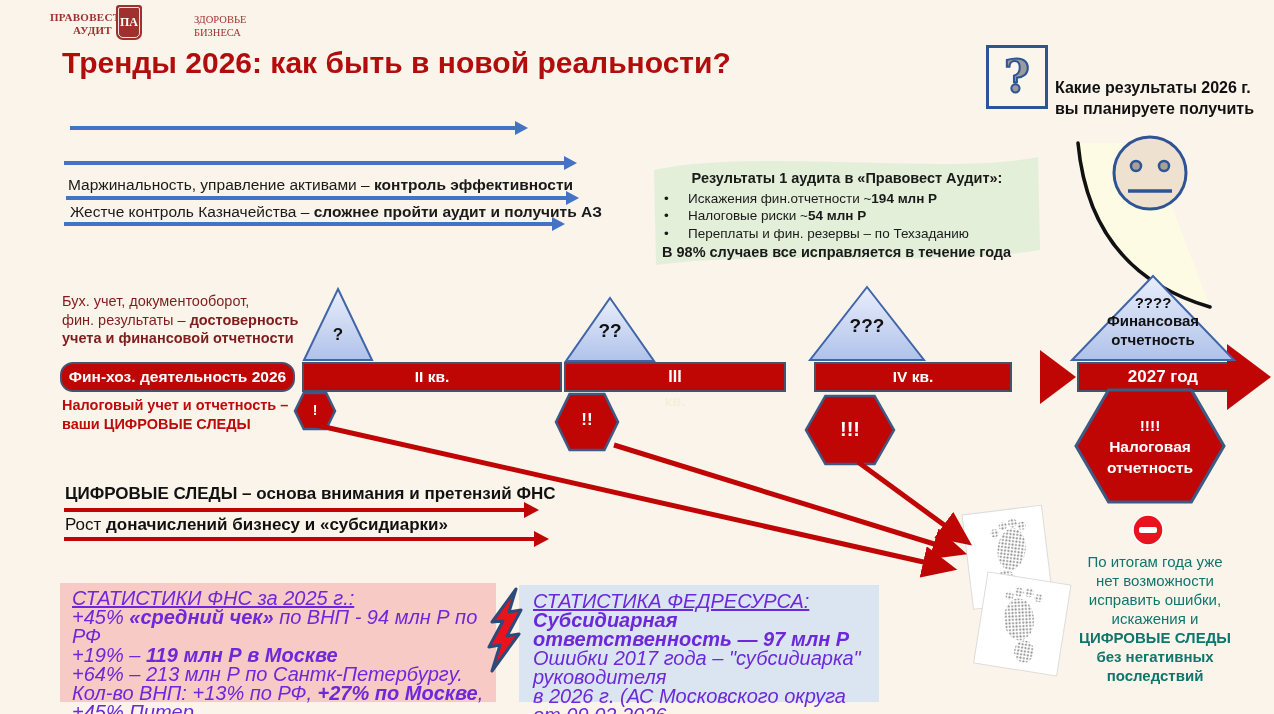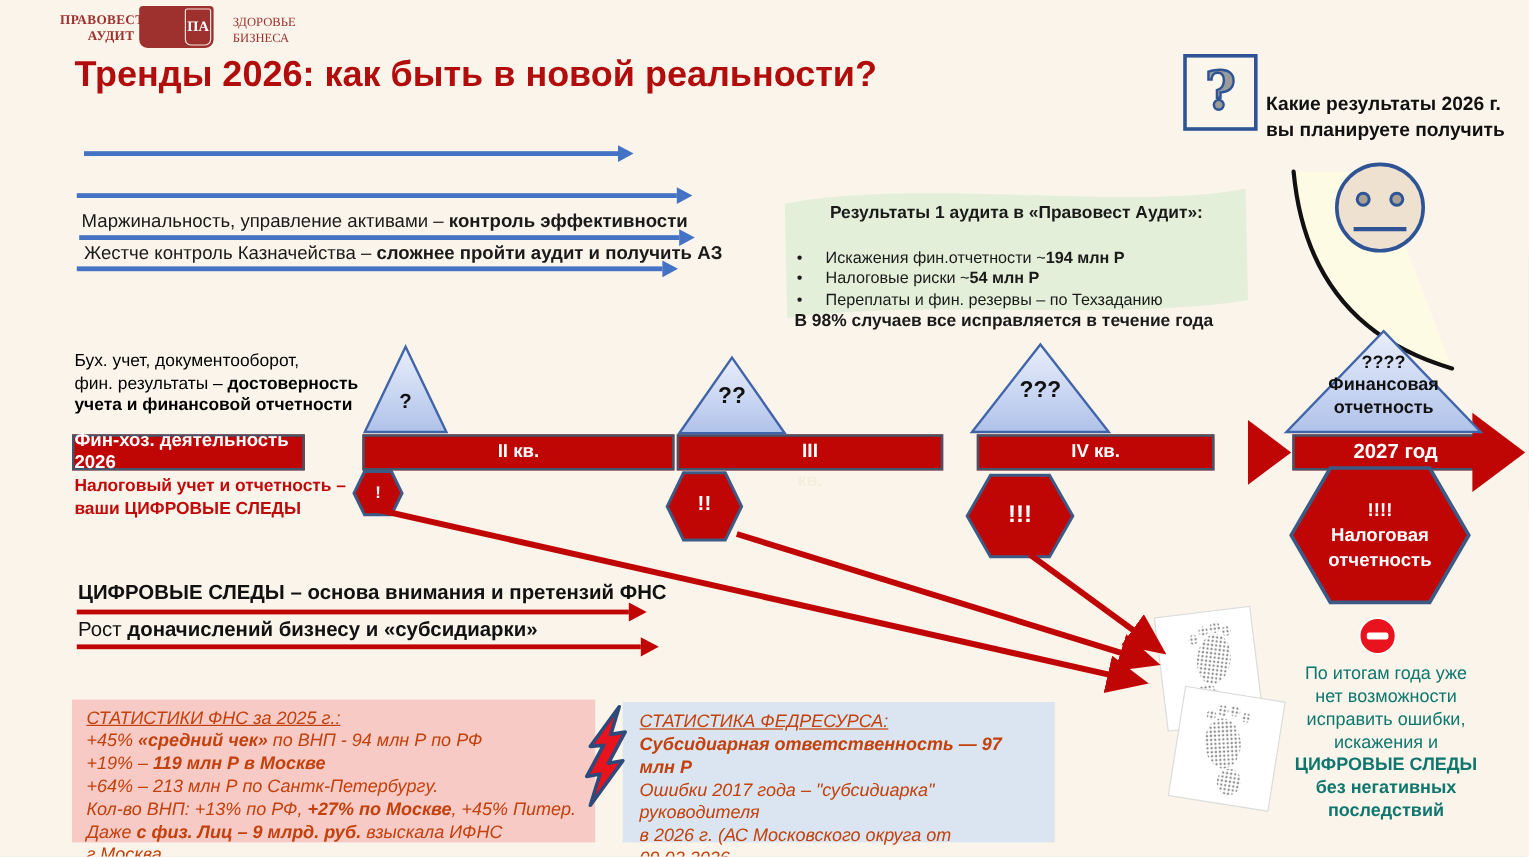--- a/index.html
+++ b/index.html
@@ -5,21 +5,21 @@
   html,body{margin:0;padding:0;background:#e8e8e8;}
   #canvas{position:relative;width:1274px;height:714px;background:#faf4ea;overflow:hidden;
           font-family:"Liberation Sans",sans-serif;color:#1a1a1a;}
   .abs{position:absolute;}
   .b{font-weight:bold;}
   .u{text-decoration:underline;}
   
   .logo-left{left:50px;top:11px;width:62px;text-align:right;font-family:"Liberation Serif",serif;
              font-weight:bold;font-size:11px;line-height:1.2;color:#9e312e;letter-spacing:.3px;}
   .logo-emblem{left:116px;top:5px;width:26px;height:35px;background:#9e312e;border-radius:3px 3px 7px 7px;
-               display:flex;align-items:center;justify-content:center;padding-left:36px;}
+               display:flex;align-items:center;justify-content:center;}
   .logo-emblem-inner{border:1px solid #f3e3e2;border-radius:2px 2px 5px 5px;width:20px;height:29px;
                display:flex;align-items:center;justify-content:center;color:#fff;
                font-family:"Liberation Serif",serif;font-weight:bold;font-size:12px;}
   .logo-right{left:146px;top:13px;font-family:"Liberation Serif",serif;font-weight:normal;
               font-size:10.5px;line-height:1.25;color:#9e312e;margin-left:48px;}
   .page-title{left:62px;top:46px;font-size:30px;font-weight:bold;color:#b20d0d;}
   
   .trend{font-size:15.5px;color:#1a1a1a;white-space:nowrap;}
   .trend-arrow{height:4px;background:#4472c4;}
   .trend-arrow::after{content:"";position:absolute;right:-13px;top:-5px;border-left:13px solid #4472c4;
@@ -28,40 +28,40 @@
   .red-arrow::after{content:"";position:absolute;right:-15px;top:-6px;border-left:15px solid #c00505;
              border-top:8px solid transparent;border-bottom:8px solid transparent;}
   
   .q-box{left:986px;top:45px;width:56px;height:58px;border:3px solid #2e5496;background:#fbf6ec;
          display:flex;align-items:center;justify-content:center;}
   .q-glyph{font-size:44px;font-weight:bold;color:#9b9b9b;-webkit-text-stroke:2px #2e5496;
            font-family:"DejaVu Serif",serif;line-height:1;}
   .q-text{left:1055px;top:78px;font-size:16px;font-weight:bold;line-height:1.3;color:#111;}
   
   .green-text{left:662px;top:169px;width:370px;font-size:13.5px;line-height:1.3;color:#1a1a1a;}
-  .green-title{text-align:center;font-weight:bold;font-size:14.5px;margin-bottom:18px;}
+  .green-title{text-align:center;font-weight:bold;font-size:14.5px;margin-bottom:2px;}
   .green-row{display:flex;}
   .green-row .dot{width:24px;padding-left:2px;}
   .green-footer{font-weight:bold;font-size:14.5px;margin-top:1px;}
   
   .seg{top:362px;height:30px;box-sizing:border-box;border:2px solid #44546a;background:#c00505;
        color:#fff;font-weight:bold;display:flex;align-items:center;justify-content:center;z-index:1;}
   .seg-head{width:0;height:0;z-index:1;}
   .kv-sub{color:#f6eedd;font-weight:bold;font-size:15px;text-align:center;z-index:0;}
   
   .lbl{z-index:3;text-align:center;}
   .tri-lbl{font-weight:bold;color:#111;}
   .oct-lbl{font-weight:bold;color:#fff;}
   
-  .acc-label{left:62px;top:292px;width:250px;font-size:14.5px;line-height:1.28;color:#000000;}
+  .acc-label{left:62px;top:292px;width:250px;font-size:14.5px;line-height:1.28;color:#7f1d1d;}
   .tax-label{left:62px;top:396px;font-size:14.5px;line-height:1.3;font-weight:bold;color:#bf0b0b;}
   
   .digital{font-size:17px;color:#111;white-space:nowrap;}
   
-  .panel{z-index:1;box-sizing:border-box;font-size:15px;font-style:italic;line-height:19px;color:#c2410c;}
+  .panel{z-index:1;box-sizing:border-box;font-size:20px;font-style:italic;line-height:19px;color:#6d28d9;}
   .panel-pink{left:60px;top:583px;width:436px;height:119px;background:#f7cac5;padding:6px 12px;}
   .panel-blue{left:519px;top:585px;width:360px;height:117px;background:#dbe5f1;padding:7px 14px;}
   
   .year-end{left:1066px;top:552px;width:178px;text-align:center;font-size:15px;line-height:19px;color:#0f766e;}
   svg.layer{position:absolute;left:0;top:0;z-index:2;pointer-events:none;}
 </style>
 </head>
 <body>
 
 <div id="canvas">
@@ -95,21 +95,21 @@
   <div class="abs trend-arrow" style="left:64px;top:222px;width:488px;"></div>
 
   <div class="abs q-box">
     <span class="q-glyph">?</span>
   </div>
   <div class="abs q-text">
     <div>Какие результаты 2026 г.</div>
     <div>вы планируете получить</div>
   </div>
 
-  <div class="abs seg" style="left:60px;width:194px;font-size:15.5px;">Фин-хоз. деятельность 2026</div>
+  <div class="abs seg" style="left:60px;width:235px;font-size:15.5px;border-radius:13px;">Фин-хоз. деятельность 2026</div>
   <div class="abs seg" style="left:302px;width:260px;font-size:15.5px;">II кв.</div>
   <div class="abs seg" style="left:564px;width:222px;font-size:16px;">III</div>
   <div class="abs kv-sub" style="left:655px;top:392px;width:40px;">кв.</div>
   <div class="abs seg" style="left:814px;width:198px;font-size:15.5px;">IV кв.</div>
   <div class="abs seg-head" style="left:1040px;top:350px;border-top:27px solid transparent;border-bottom:27px solid transparent;border-left:36px solid #c00505;"></div>
   <div class="abs seg" style="left:1077px;width:172px;font-size:17px;">2027 год</div>
   <div class="abs seg-head" style="left:1227px;top:344px;border-top:33px solid transparent;border-bottom:33px solid transparent;border-left:44px solid #c00505;"></div>
 
   <svg class="layer" width="1274" height="714" viewBox="0 0 1274 714">
     <defs>

